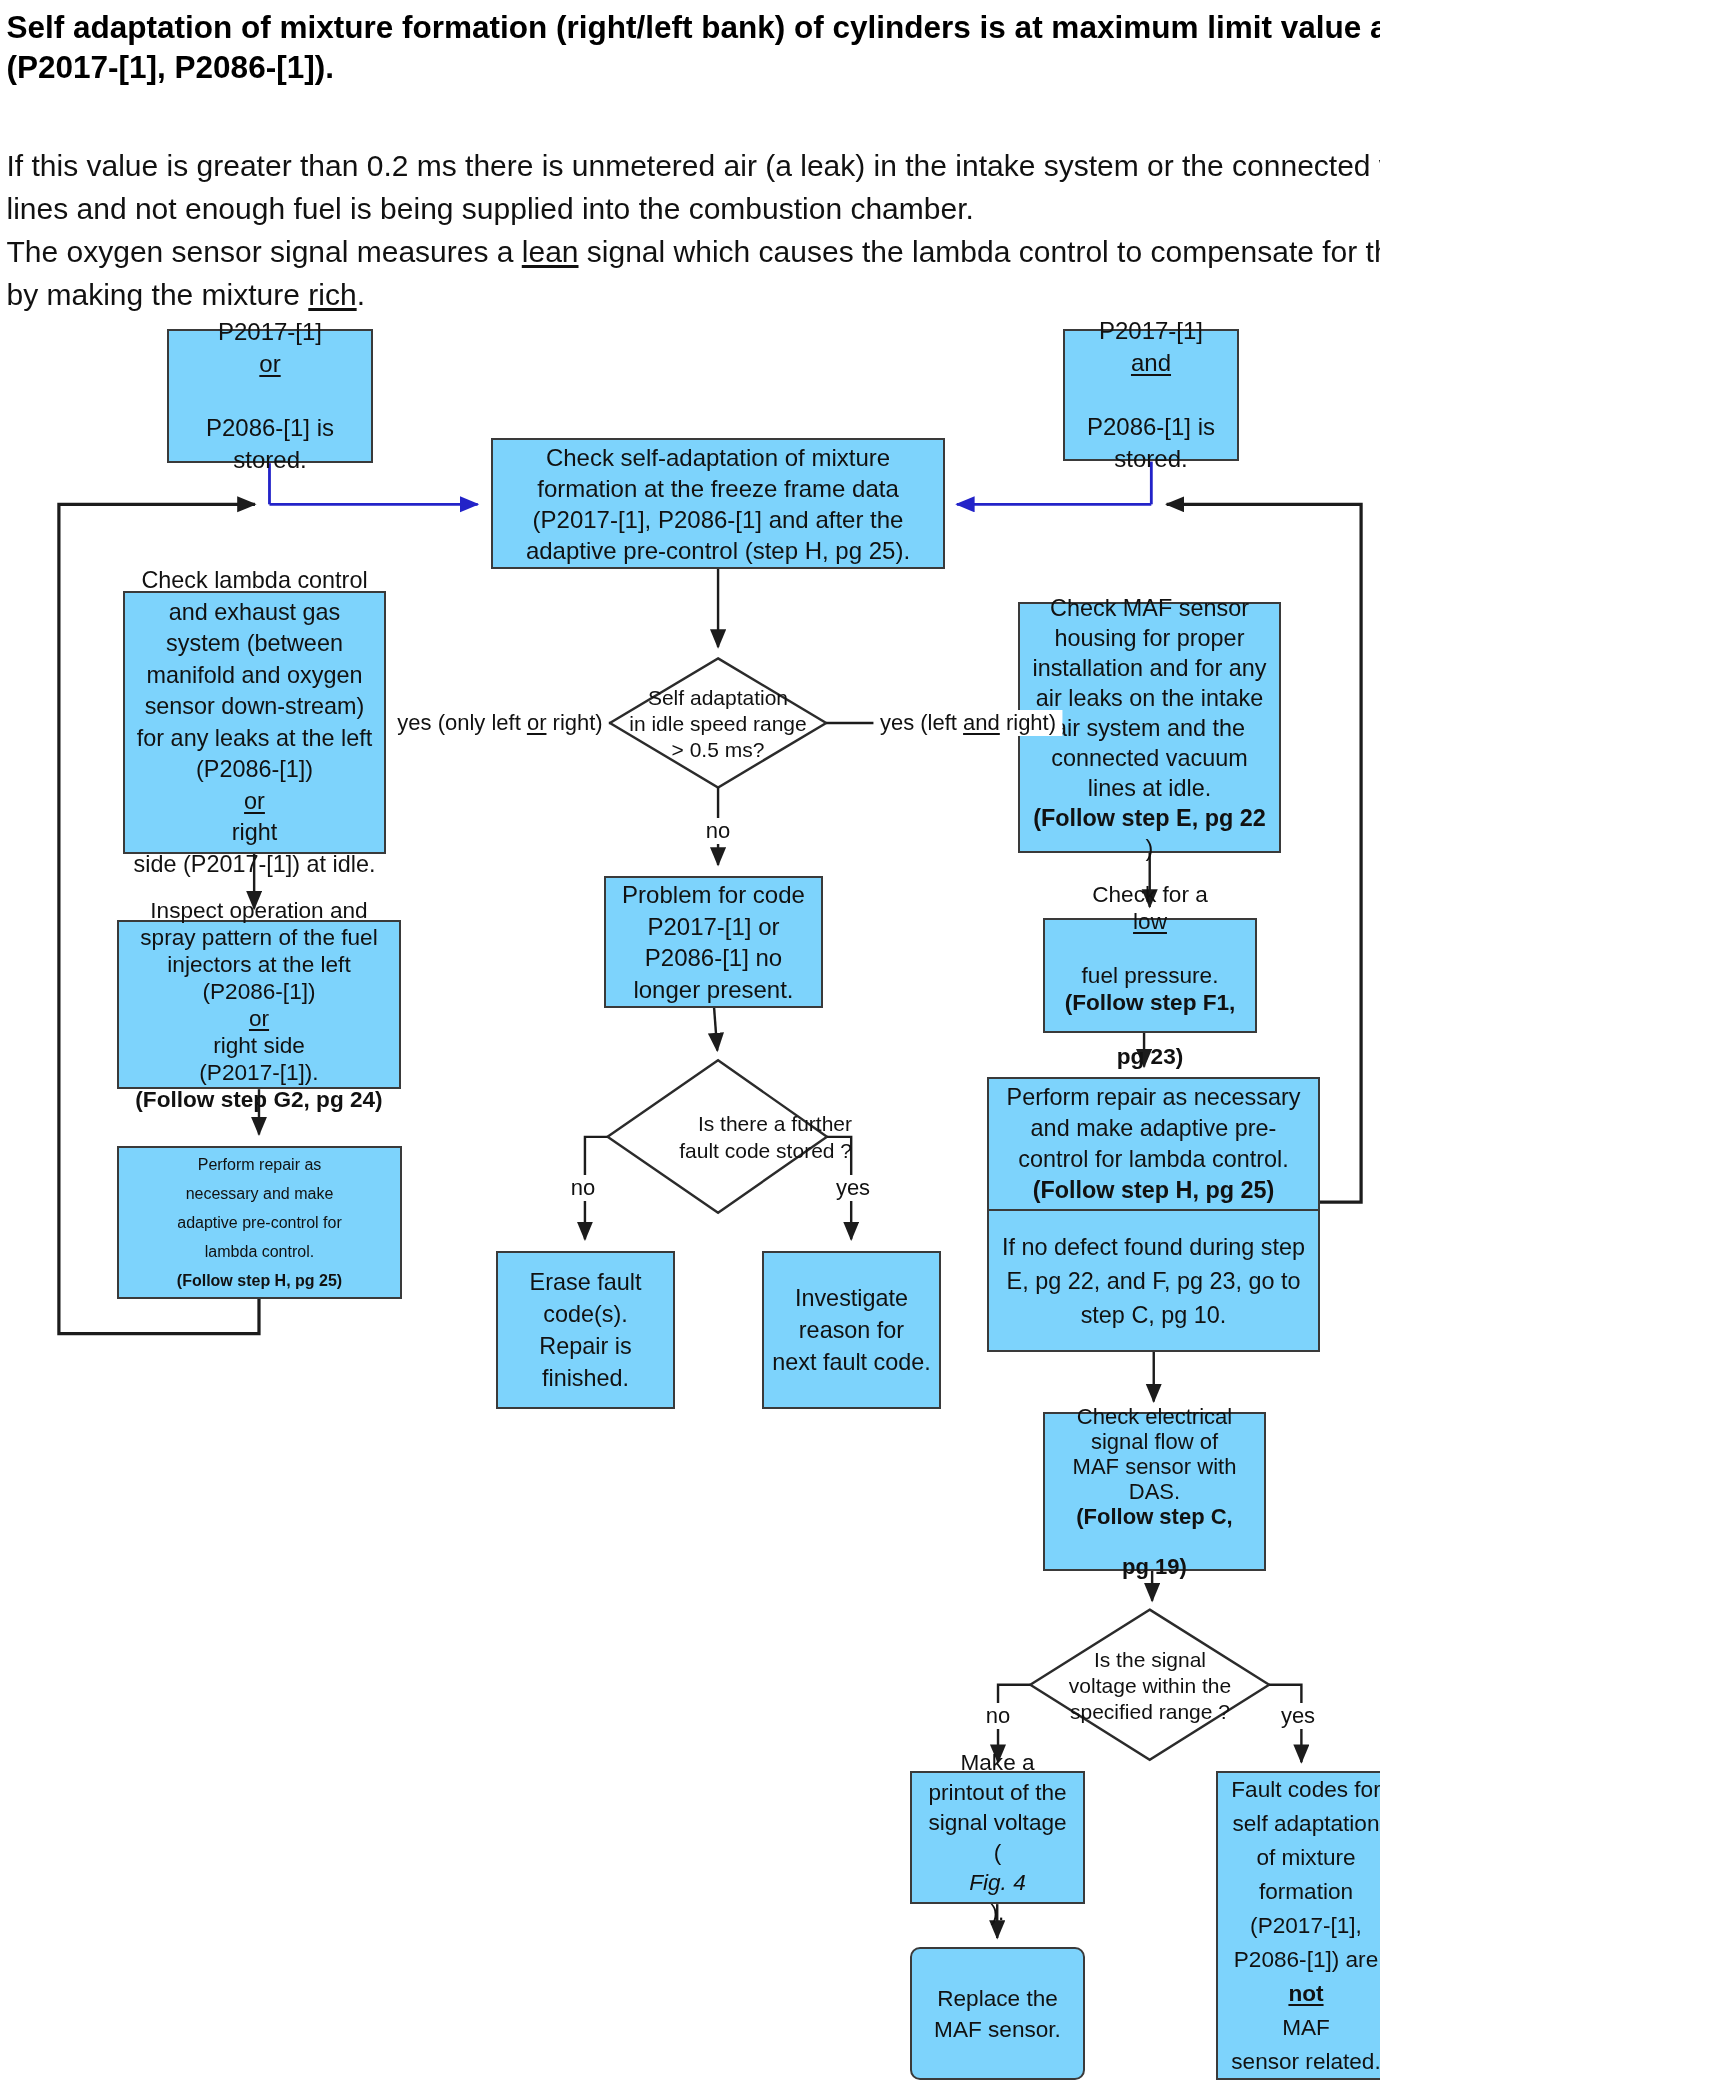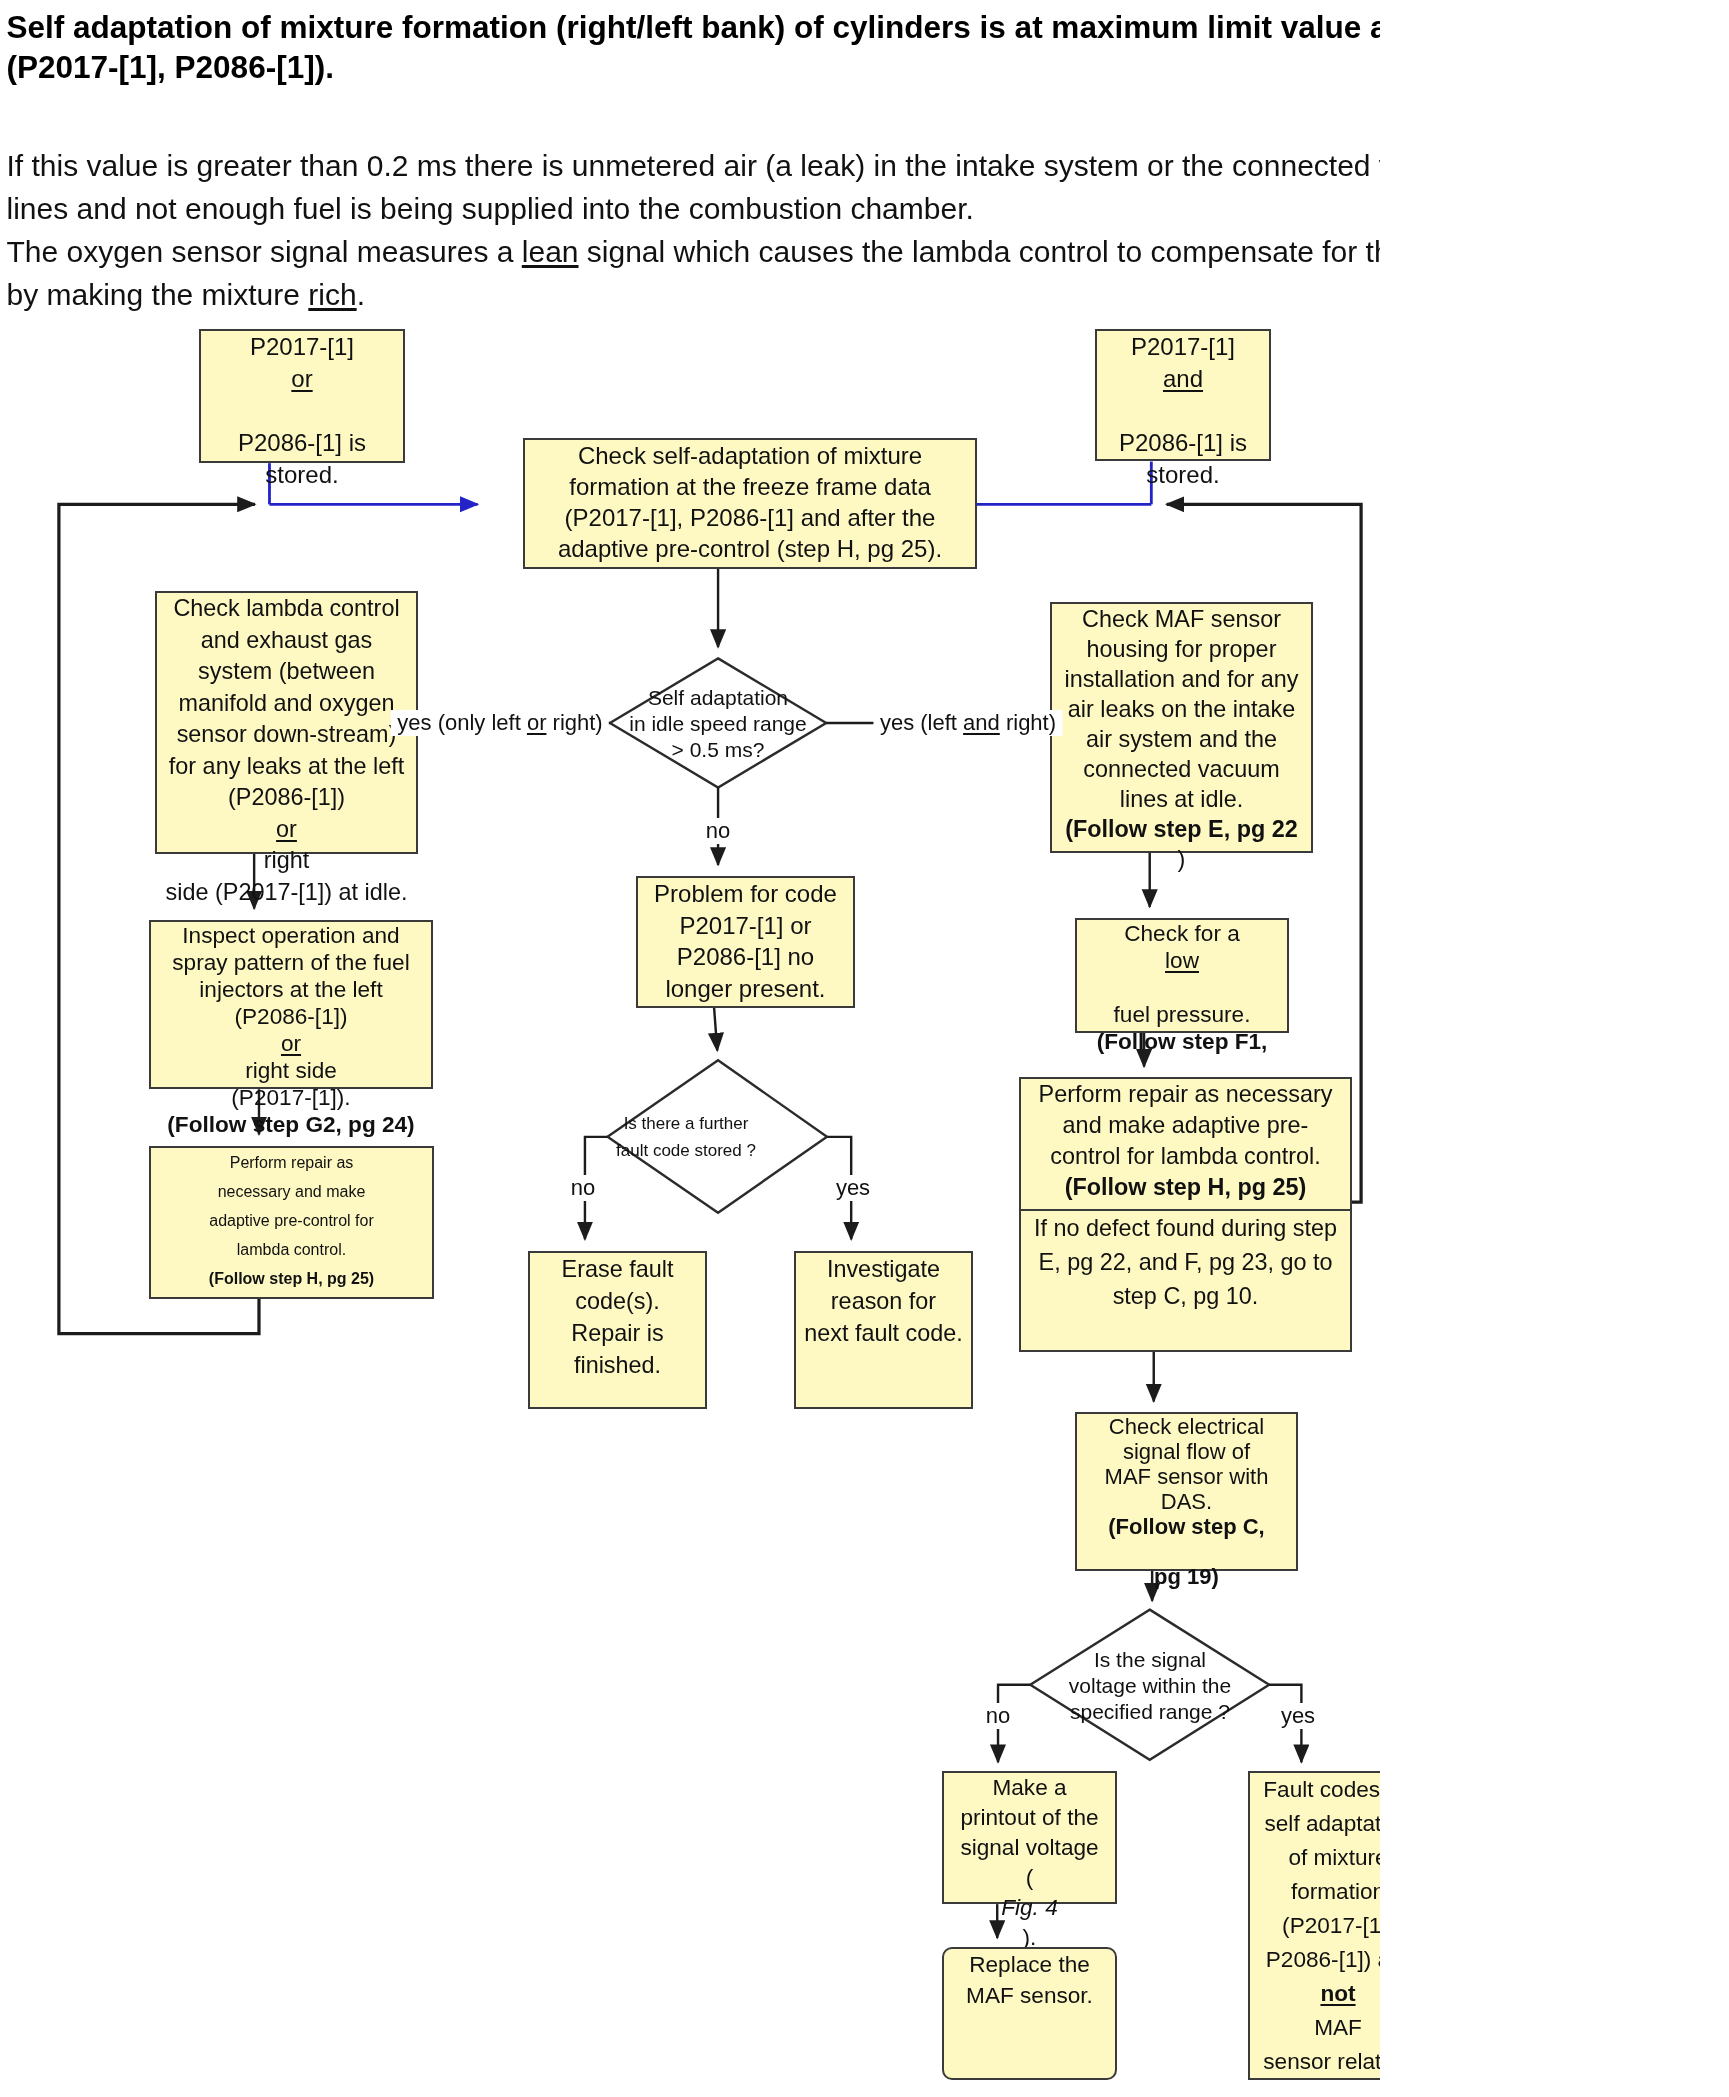--- a/index.html
+++ b/index.html
@@ -3,23 +3,23 @@
 <meta charset="utf-8">
 <style>
   html,body{margin:0;padding:0;background:#ffffff;}
   #page{position:relative;width:1380px;height:2097px;background:#fff;
         font-family:"Liberation Sans",sans-serif;color:#151515;overflow:hidden;}
   #doc-title{position:absolute;left:6.5px;top:6.5px;width:1715px;
              font-size:31.5px;font-weight:bold;line-height:40px;color:#000;}
   #doc-intro{position:absolute;left:6.5px;top:144px;width:1715px;
              font-size:30px;line-height:43px;color:#111;}
   #flow-svg{position:absolute;left:0;top:0;}
-  .box{position:absolute;border:2.4px solid #3a3a3a;background:#fef9c3;
-       display:flex;flex-direction:column;justify-content:flex-start;
-       text-align:center;color:#111;box-sizing:border-box;margin-left:32px;}
+  .box{position:absolute;border:2.4px solid #3a3a3a;background:#7dd3fc;
+       display:flex;flex-direction:column;justify-content:center;
+       text-align:center;color:#111;box-sizing:border-box;}
   .dtext{position:absolute;display:flex;flex-direction:column;justify-content:center;
          text-align:center;color:#111;}
   .lbl{position:absolute;background:#fff;color:#111;padding:0 6.5px;white-space:nowrap;
        transform:translate(-50%,-50%);font-size:22px;}
   u{text-underline-offset:3.2px;}
 </style>
 </head>
 <body>
 
 <div id="page">
@@ -115,21 +115,21 @@
   <div class="box" style="left:1043px;top:1412px;width:223px;height:159px;font-size:22px;line-height:25px;">Check electrical<br>signal flow of<br>MAF sensor with<br>DAS.<br><b>(Follow step C,</b><br><b>pg 19)</b></div>
 
   <div class="box" style="left:910px;top:1771px;width:175px;height:133px;font-size:22.6px;line-height:30px;">Make a<br>printout of the<br>signal voltage<br>(<i>Fig. 4</i>).</div>
 
   <div class="box" style="left:910px;top:1947px;width:175px;height:133px;font-size:22.6px;line-height:31px;border-radius:10px;">Replace the<br>MAF sensor.</div>
 
   <div class="box" style="left:1216px;top:1771px;width:180px;height:309px;font-size:22.6px;line-height:34px;">Fault codes for<br>self adaptation<br>of mixture<br>formation<br>(P2017-[1],<br>P2086-[1]) are<br><b><u>not</u></b>  MAF<br>sensor related.</div>
 
   <div class="dtext" style="left:605px;top:683px;width:226px;height:81px;font-size:21px;line-height:26px;">Self adaptation<br>in idle speed range<br>&gt; 0.5 ms?</div>
 
-  <div class="dtext" style="left:572px;top:1109px;width:228px;height:56px;font-size:17px;line-height:27px;">Is there a further<br>fault code stored ?</div>
+  <div class="dtext" style="left:624px;top:1109px;width:228px;height:56px;font-size:21px;line-height:27px;text-align:right;">Is there a further<br>fault code stored ?</div>
 
   <div class="dtext" style="left:1037px;top:1645px;width:226px;height:81px;font-size:21px;line-height:26px;">Is the signal<br>voltage  within the<br>specified range ?</div>
 
   <div class="lbl" style="left:500px;top:723px;">yes (only left <u>or</u> right)</div>
   <div class="lbl" style="left:968px;top:723px;">yes (left <u>and</u> right)</div>
   <div class="lbl" style="left:718px;top:831px;">no</div>
   <div class="lbl" style="left:583px;top:1188px;">no</div>
   <div class="lbl" style="left:853px;top:1188px;">yes</div>
   <div class="lbl" style="left:998px;top:1716px;">no</div>
   <div class="lbl" style="left:1298px;top:1716px;">yes</div>

